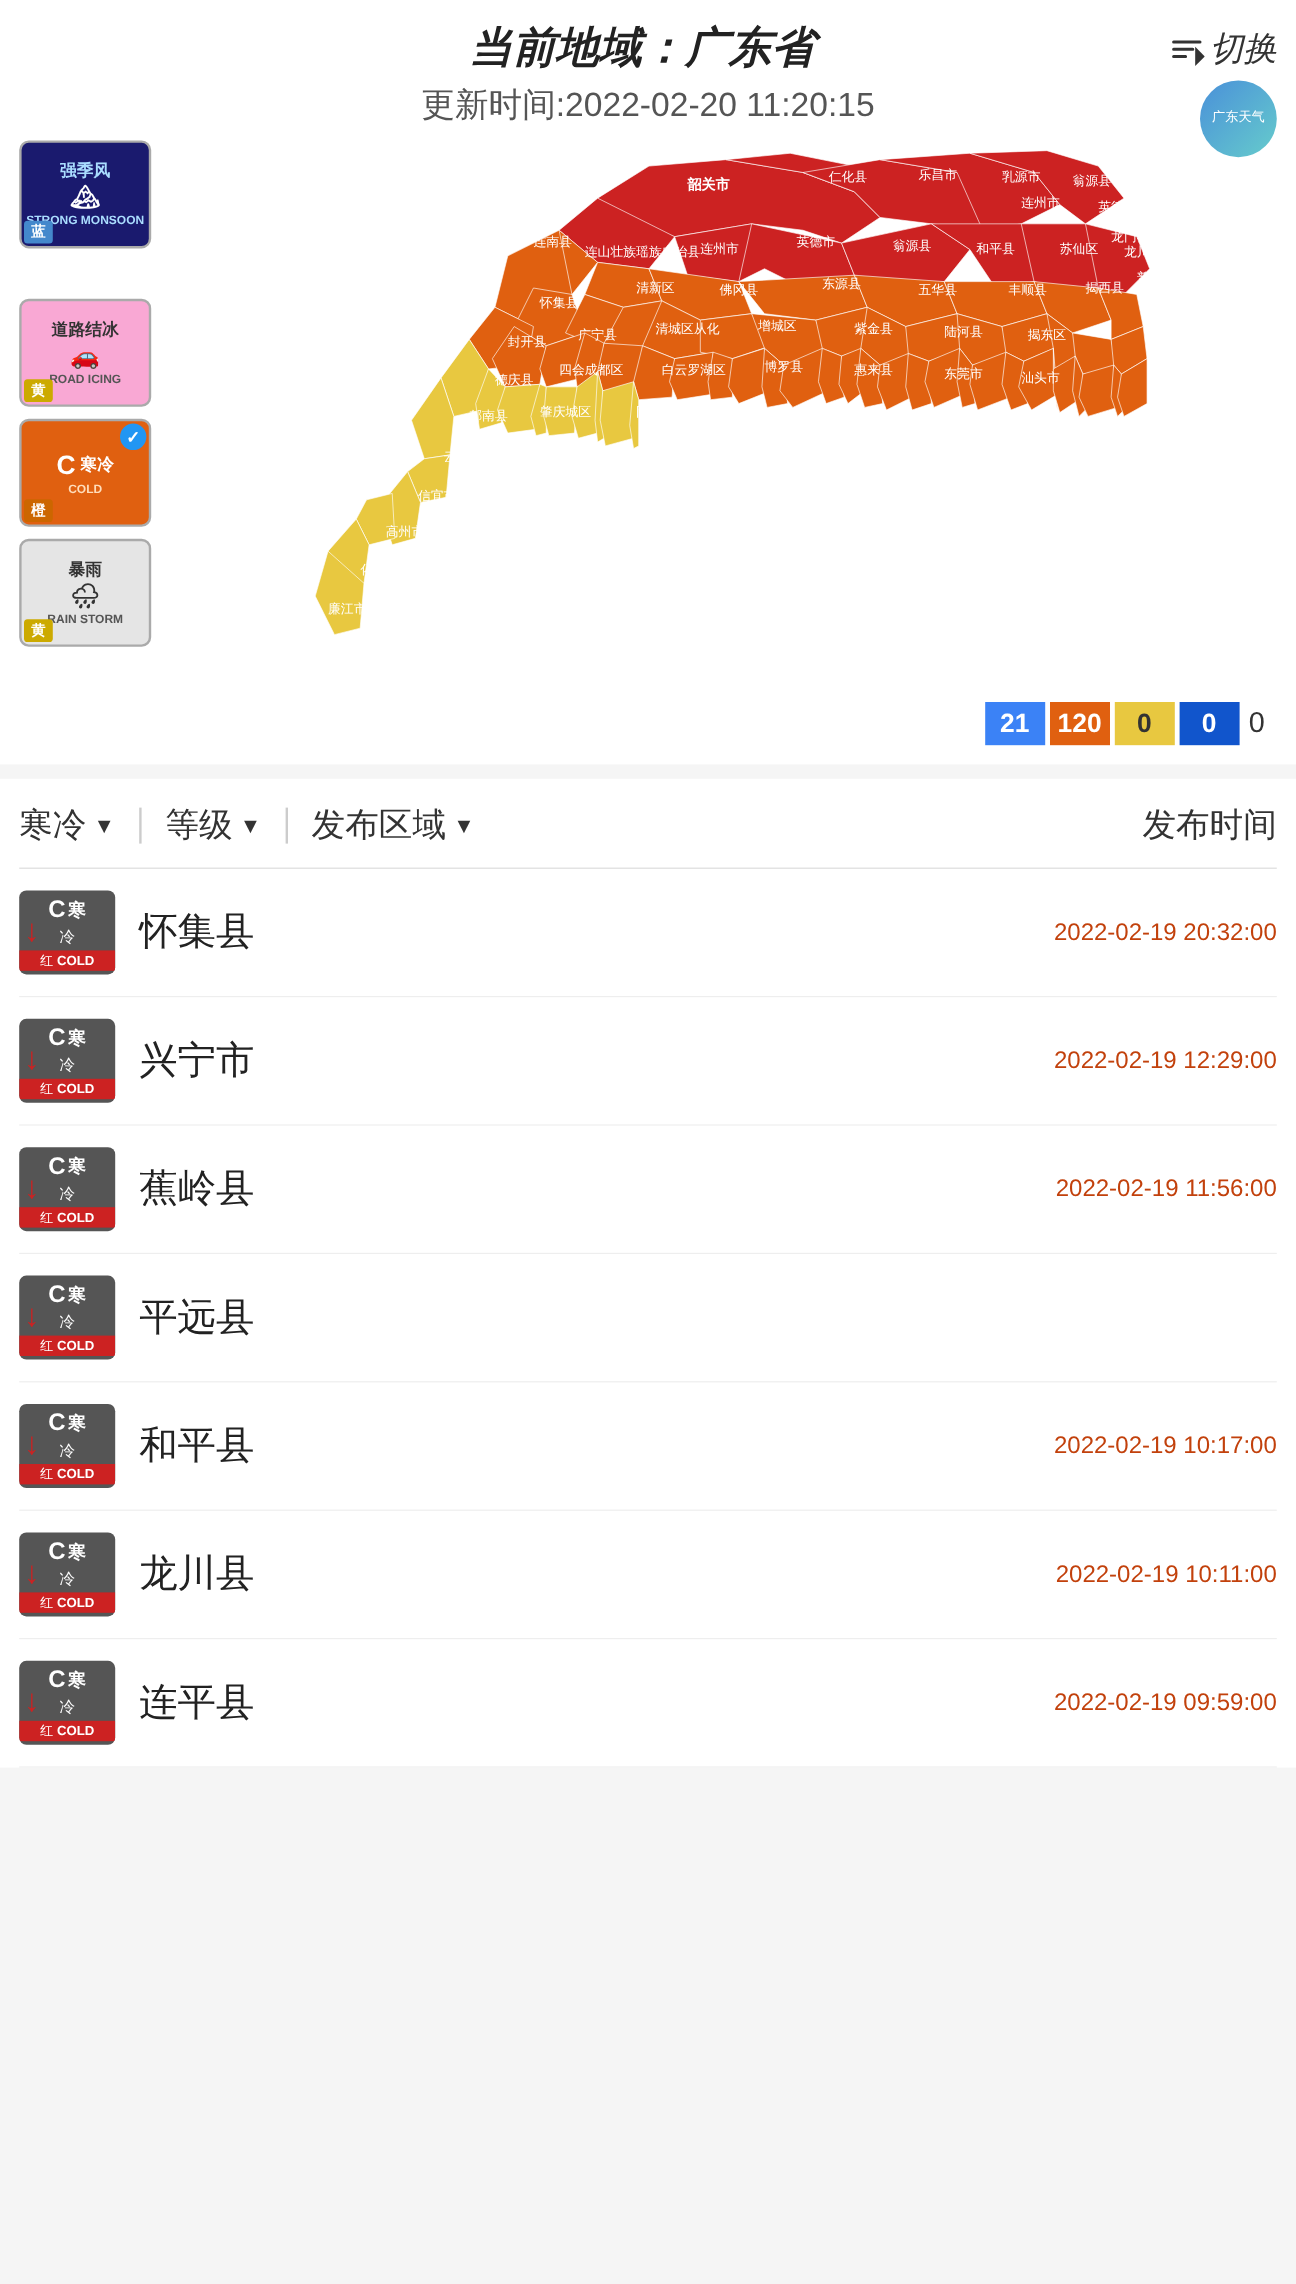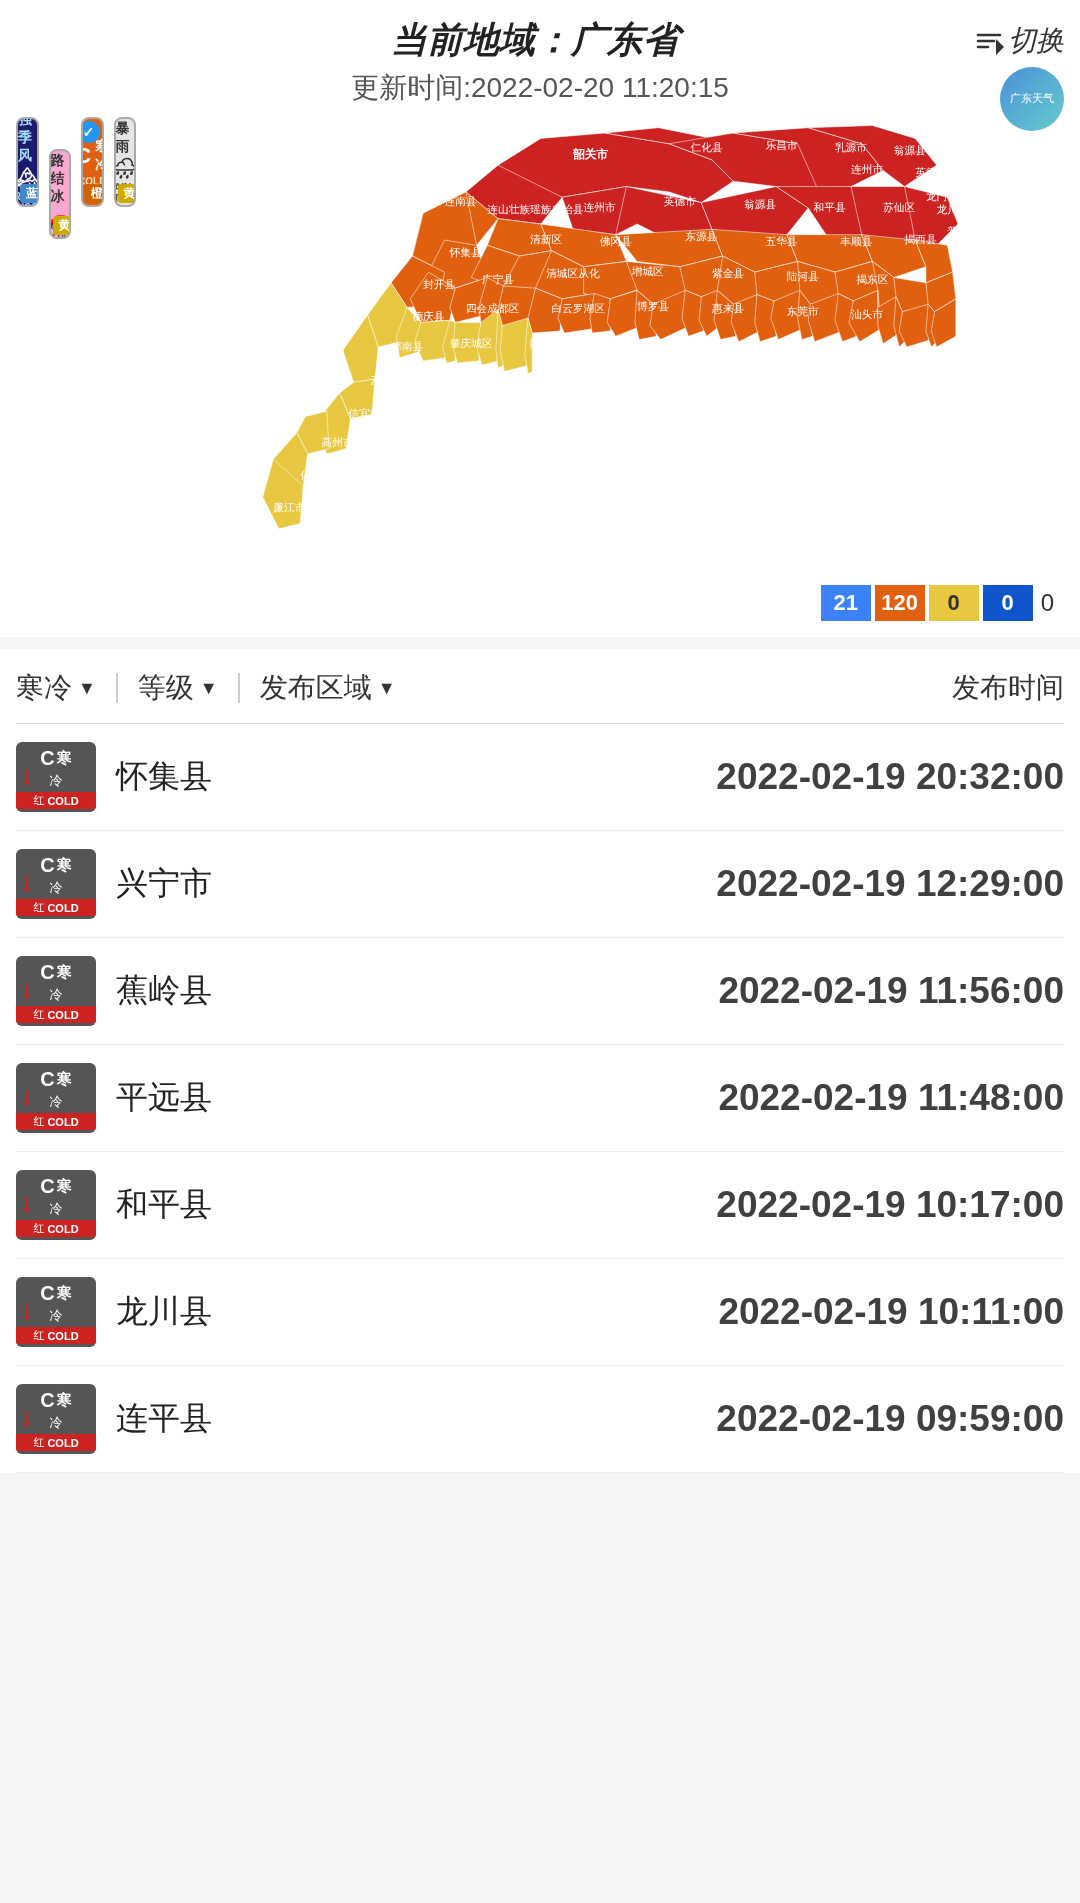--- a/index.html
+++ b/index.html
@@ -49,21 +49,21 @@
     }
 
     .top-area {
       position: relative;
       display: flex;
       align-items: flex-start;
     }
 
     .warning-icons-col {
       display: flex;
-      flex-direction: row;
+      flex-direction: column;
       gap: 10px;
       width: 120px;
       flex-shrink: 0;
     }
 
     .warning-icon-box {
       width: 110px;
       height: 90px;
       border: 2px solid #aaa;
       border-radius: 8px;
@@ -214,24 +214,23 @@
     }
 
     .region-name {
       font-size: 32px;
       color: #222;
       width: 160px;
       flex-shrink: 0;
     }
 
     .issue-time {
-      font-size: 37px;
-      color: #404040;
+      font-size: 20px;
+      color: #c2410c;
       margin-left: auto;
-      font-weight: bold;
     }
     .icon-red-bar {
       background: #cc2222;
       width: 100%;
       display: flex;
       align-items: center;
       justify-content: center;
       padding: 1px 0;
       font-size: 11px;
       color: white;
@@ -542,21 +541,20 @@
           <span style="font-size:15px;font-weight:bold;color:white;">寒</span>
         </div>
         <div style="font-size:13px;color:white;margin-bottom:2px;">冷</div>
         <div class="icon-red-bar">
           <span style="font-size:11px;">红</span>
           <span style="font-size:11px;font-weight:bold;">COLD</span>
         </div>
         <div style="position:absolute;left:4px;top:18px;color:#cc2222;font-size:26px;font-weight:bold;">↓</div>
       </div>
       <div class="region-name">平远县</div>
-      <div class="issue-time">2022-02-19 11:48:00</div>
     </div>
 
     <div class="list-row">
       <div class="list-icon-box cold-list-icon">
         <div style="display:flex;align-items:center;gap:2px;padding:2px 0;">
           <span style="font-size:20px;font-weight:bold;color:white;">C</span>
           <span style="font-size:15px;font-weight:bold;color:white;">寒</span>
         </div>
         <div style="font-size:13px;color:white;margin-bottom:2px;">冷</div>
         <div class="icon-red-bar">

